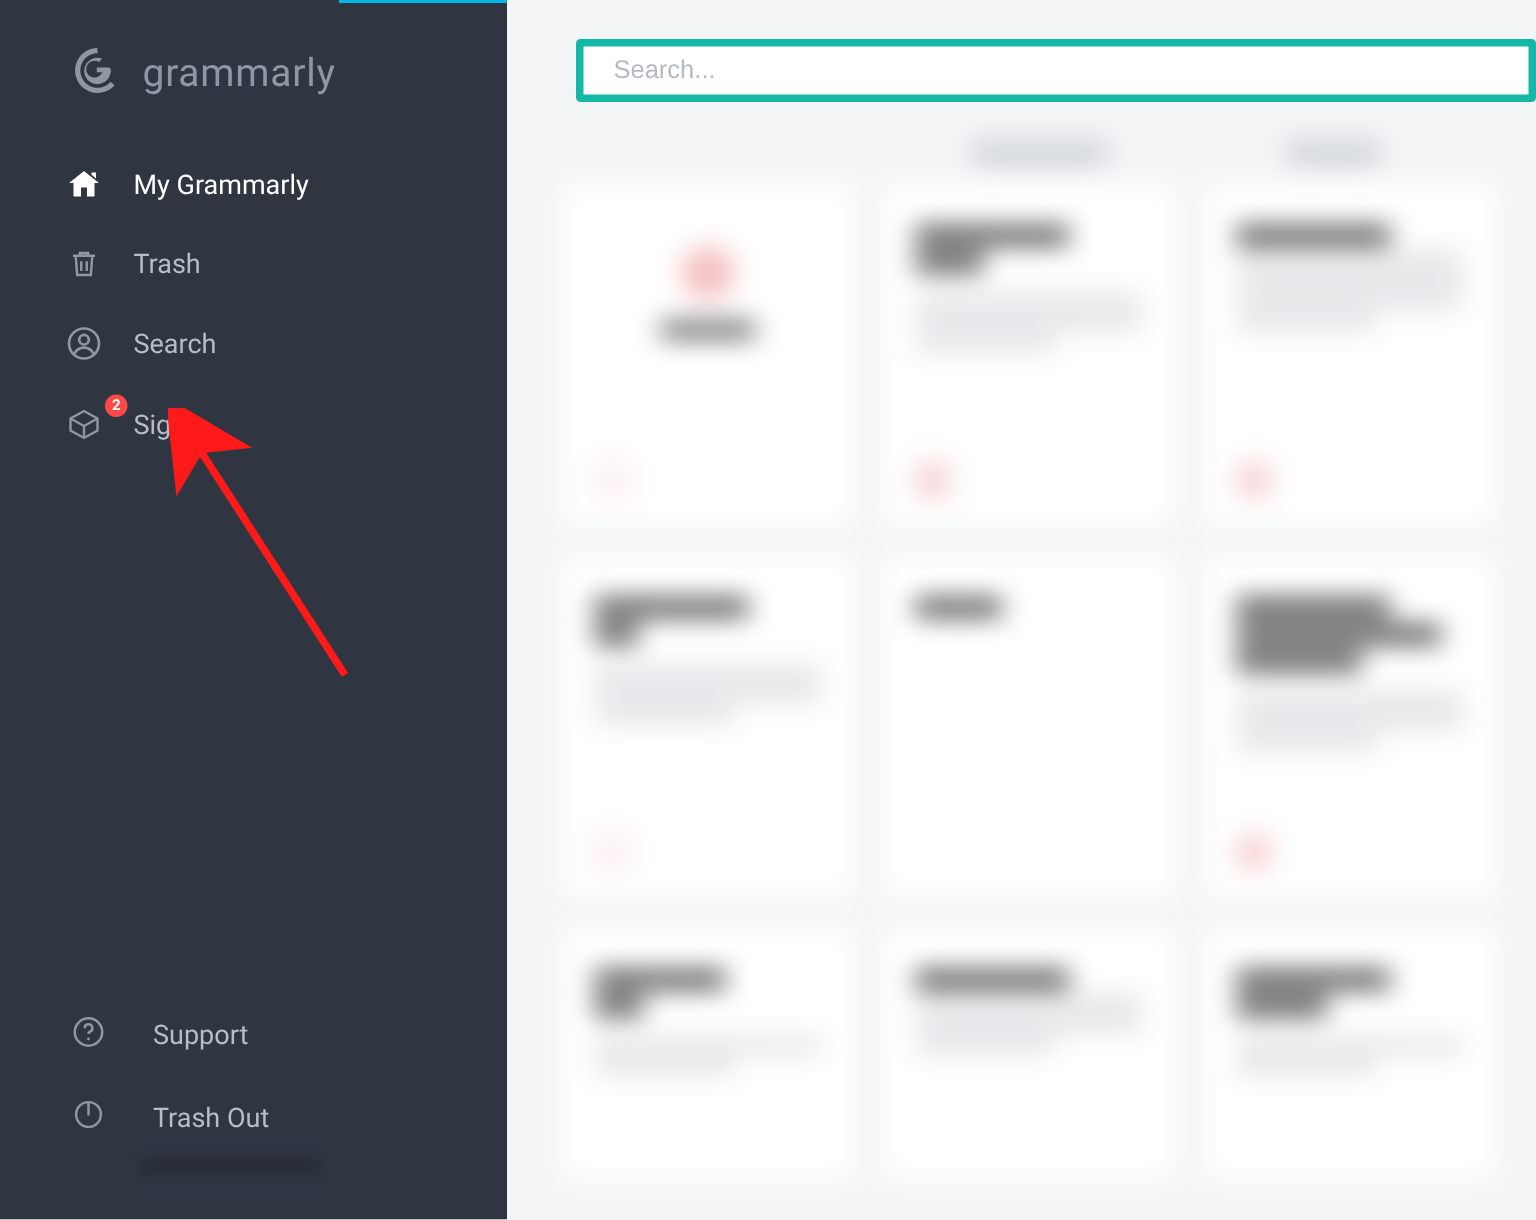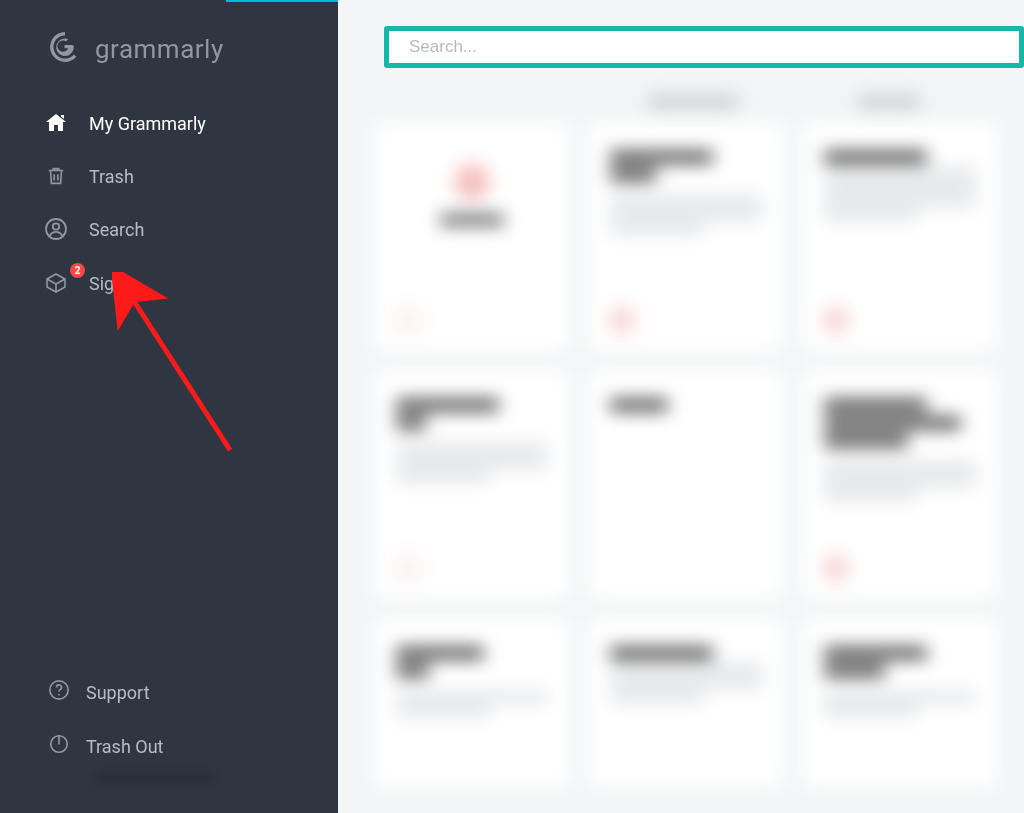--- a/index.html
+++ b/index.html
@@ -57,21 +57,21 @@
     font-size:10px; font-weight:700;
     border-radius:50%;
     width:15px; height:15px;
     display:flex; align-items:center; justify-content:center;
   }
 
   .spacer { flex:1; }
 
   .bottom-section { padding:0 20px 10px; }
   .bottom-item {
-    display:flex; align-items:center; gap:16px;
+    display:flex; align-items:center; gap:32px;
     padding:14px 28px;
     font-size:18px;
     color:#b6bdc6;
     cursor:pointer;
   }
   .obscured-line {
     margin-left:74px;
     width:120px; height:10px;
     background:#262b34;
     border-radius:2px;

